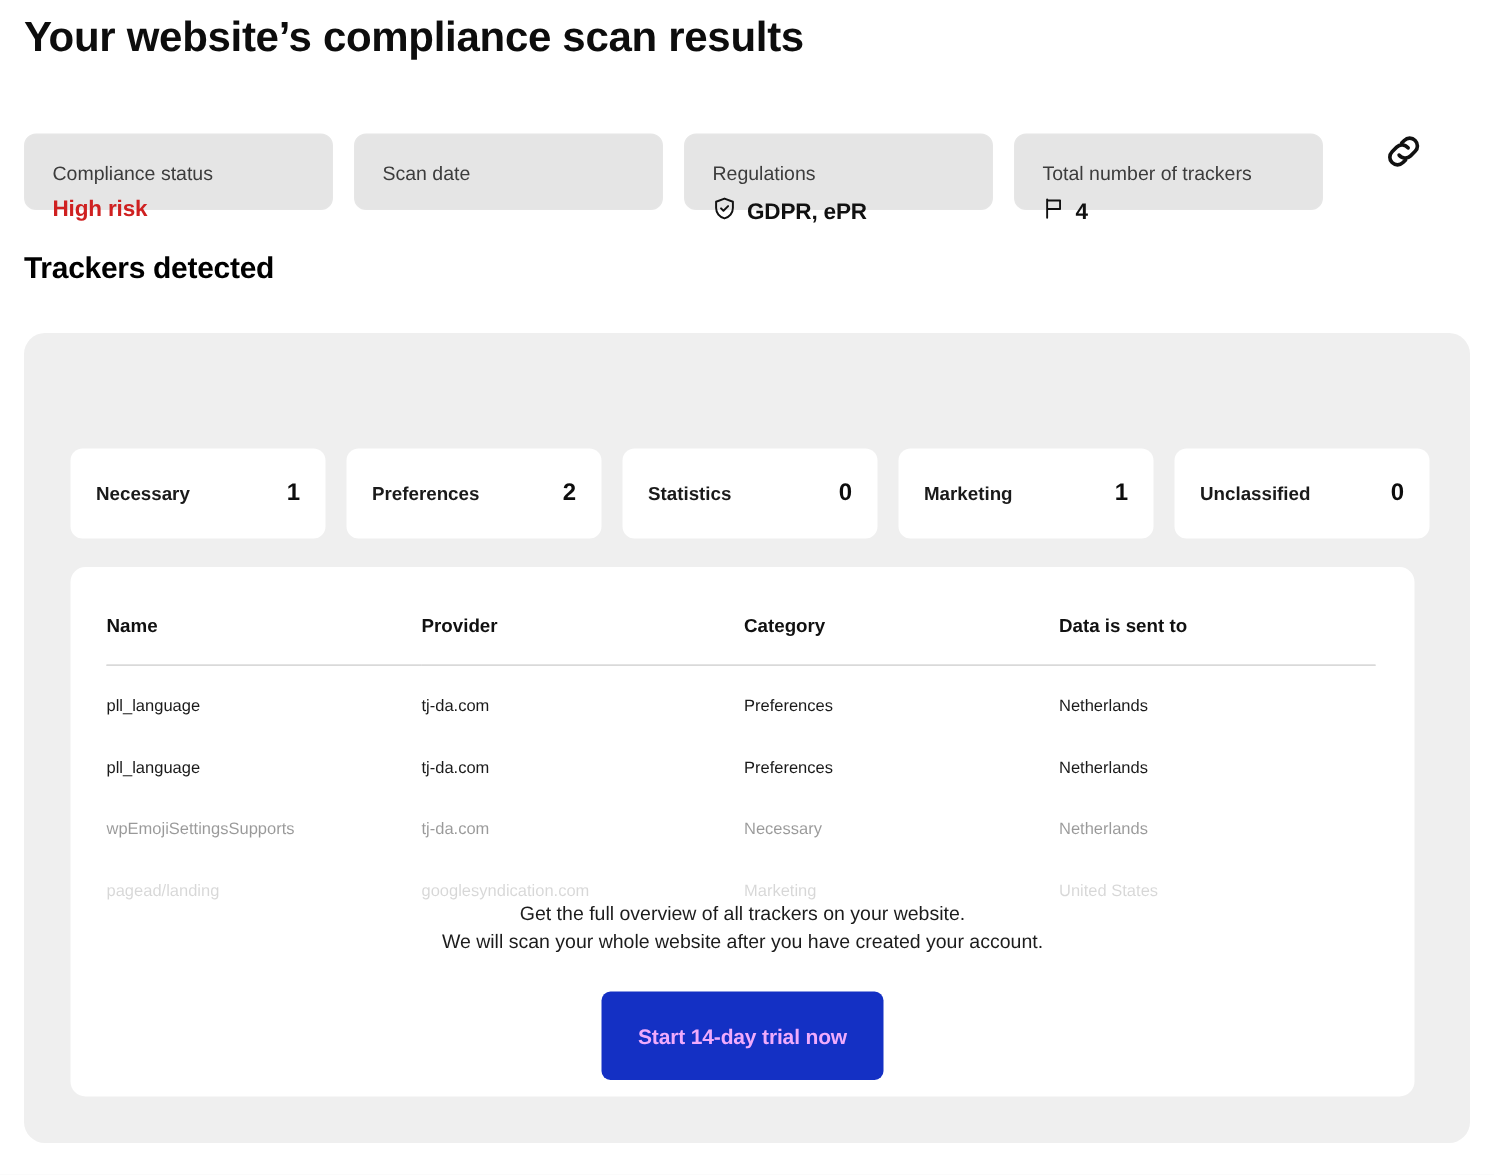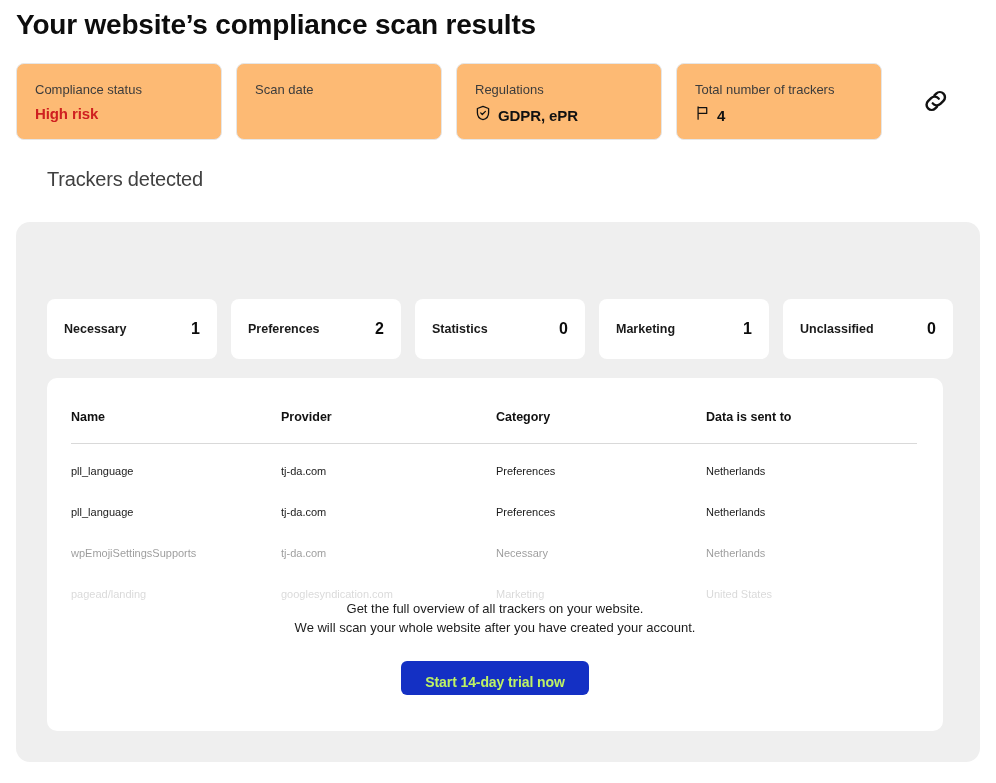--- a/index.html
+++ b/index.html
@@ -26,25 +26,26 @@
   .summary-row {
     position: absolute;
     left: 16px; top: 63px;
     width: 964px; height: 77px;
     display: flex;
     align-items: stretch;
     gap: 14px;
   }
   .summary-card {
     width: 206px;
-    background: #fdba74;
+    background: #e5e5e5;
     border: 1px solid #e6e6e6;
     border-radius: 8px;
     padding: 18px 0 0 18px;
     flex: 0 0 206px;
+    margin-top: 26px;
   }
   .summary-label {
     font-size: 13px;
     color: #3c3c3c;
     line-height: 16px;
     margin-bottom: 7px;
   }
   .summary-value-wrap {
     display: flex;
     align-items: center;
@@ -65,24 +66,23 @@
     width: 40px; height: 40px;
     display: flex; align-items: center; justify-content: center;
     background: none; border: none; cursor: pointer;
   }
 
   
   .section-title {
     position: absolute;
     left: 16px; top: 168px;
     font-size: 20px;
-    font-weight: normal;
-    color: #404040;
+    font-weight: bold;
+    color: #000000;
     letter-spacing: -0.2px;
-    margin-left: 31px;
   }
 
   
   .gray-panel {
     position: absolute;
     left: 16px; top: 222px;
     width: 964px; height: 540px;
     background: #efefef;
     border-radius: 14px;
   }
@@ -188,28 +188,28 @@
   }
   .cta-line {
     font-size: 13px;
     color: #1c1c1c;
     line-height: 19px;
   }
   .cta-button {
     margin-top: 24px;
     display: inline-block;
     background: #1430c4;
-    color: #bef264;
+    color: #f0abfc;
     font-size: 14px;
     font-weight: bold;
     font-family: "Liberation Sans", sans-serif;
     border: none;
     border-radius: 6px;
     padding: 0 24px;
-    height: 34px;
+    height: 59px;
     line-height: 42px;
     cursor: pointer;
     letter-spacing: -0.1px;
   }
 </style>
 </head>
 <body>
 
 <div class="page">
 

